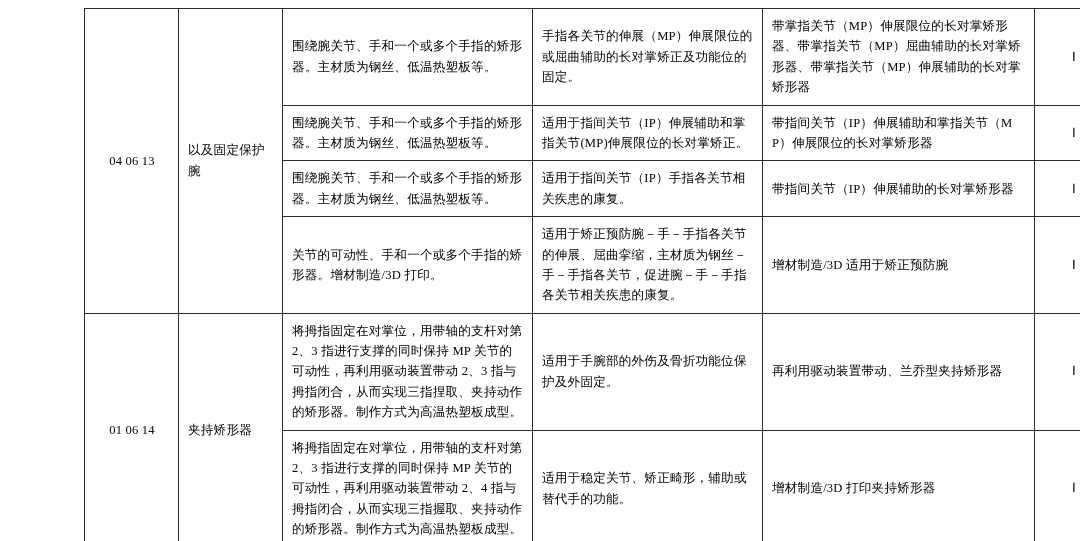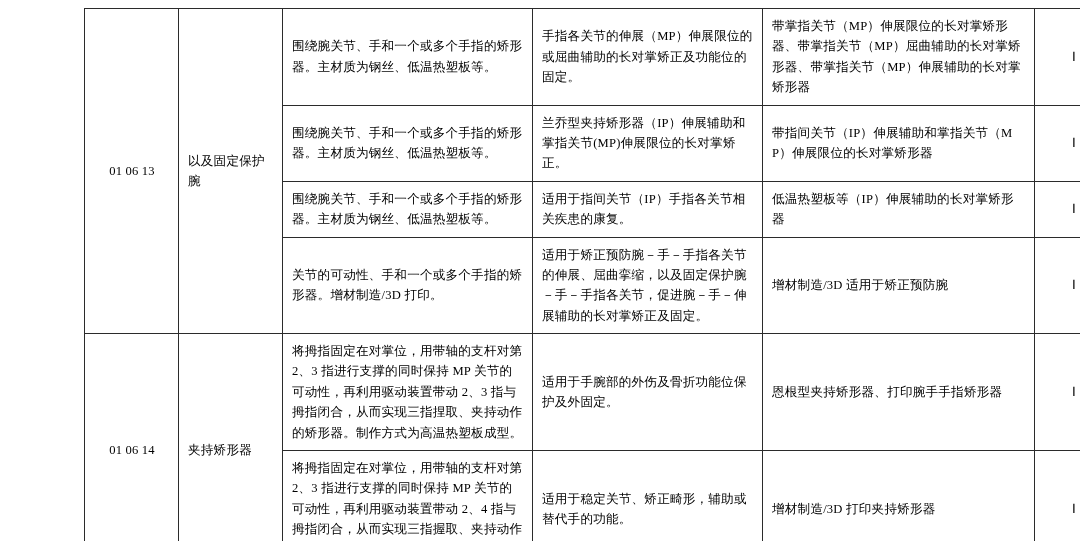--- a/index.html
+++ b/index.html
@@ -74,51 +74,51 @@
     font-family: Liberation Serif, serif;
   }
 </style>
 </head>
 <body>
 
 <div class="page">
   <table class="catalog">
     <tbody>
       <tr>
-        <td class="code" rowspan="4">01 06 13</td>
+        <td class="code" rowspan="4">04 06 13</td>
         <td class="name" rowspan="4">以及固定保护腕</td>
         <td class="desc">围绕腕关节、手和一个或多个手指的矫形器。主材质为钢丝、低温热塑板等。</td>
         <td class="usage">手指各关节的伸展（MP）伸展限位的或屈曲辅助的长对掌矫正及功能位的固定。</td>
         <td class="examples">带掌指关节（MP）伸展限位的长对掌矫形器、带掌指关节（MP）屈曲辅助的长对掌矫形器、带掌指关节（MP）伸展辅助的长对掌矫形器</td>
         <td class="level">Ⅰ</td>
       </tr>
       <tr>
         <td class="desc">围绕腕关节、手和一个或多个手指的矫形器。主材质为钢丝、低温热塑板等。</td>
-        <td class="usage">兰乔型夹持矫形器（IP）伸展辅助和掌指关节(MP)伸展限位的长对掌矫正。</td>
+        <td class="usage">适用于指间关节（IP）伸展辅助和掌指关节(MP)伸展限位的长对掌矫正。</td>
         <td class="examples mid">带指间关节（IP）伸展辅助和掌指关节（MP）伸展限位的长对掌矫形器</td>
         <td class="level">Ⅰ</td>
       </tr>
       <tr>
         <td class="desc">围绕腕关节、手和一个或多个手指的矫形器。主材质为钢丝、低温热塑板等。</td>
         <td class="usage">适用于指间关节（IP）手指各关节相关疾患的康复。</td>
-        <td class="examples">低温热塑板等（IP）伸展辅助的长对掌矫形器</td>
+        <td class="examples">带指间关节（IP）伸展辅助的长对掌矫形器</td>
         <td class="level">Ⅰ</td>
       </tr>
       <tr>
         <td class="desc mid">关节的可动性、手和一个或多个手指的矫形器。增材制造/3D 打印。</td>
-        <td class="usage mid">适用于矫正预防腕－手－手指各关节的伸展、屈曲挛缩，以及固定保护腕－手－手指各关节，促进腕－手－伸展辅助的长对掌矫正及固定。</td>
+        <td class="usage mid">适用于矫正预防腕－手－手指各关节的伸展、屈曲挛缩，主材质为钢丝－手－手指各关节，促进腕－手－手指各关节相关疾患的康复。</td>
         <td class="examples mid">增材制造/3D 适用于矫正预防腕</td>
         <td class="level">Ⅰ</td>
       </tr>
       <tr>
         <td class="code" rowspan="2">01 06 14</td>
         <td class="name" rowspan="2">夹持矫形器</td>
         <td class="desc">将拇指固定在对掌位，用带轴的支杆对第 2、3 指进行支撑的同时保持 MP 关节的可动性，再利用驱动装置带动 2、3 指与拇指闭合，从而实现三指捏取、夹持动作的矫形器。制作方式为高温热塑板成型。</td>
         <td class="usage mid">适用于手腕部的外伤及骨折功能位保护及外固定。</td>
-        <td class="examples mid">恩根型夹持矫形器、打印腕手手指矫形器</td>
+        <td class="examples mid">再利用驱动装置带动、兰乔型夹持矫形器</td>
         <td class="level">Ⅰ</td>
       </tr>
       <tr>
         <td class="desc">将拇指固定在对掌位，用带轴的支杆对第 2、3 指进行支撑的同时保持 MP 关节的可动性，再利用驱动装置带动 2、4 指与拇指闭合，从而实现三指握取、夹持动作的矫形器。制作方式为高温热塑板成型。</td>
         <td class="usage mid">适用于稳定关节、矫正畸形，辅助或替代手的功能。</td>
         <td class="examples mid">增材制造/3D 打印夹持矫形器</td>
         <td class="level">Ⅰ</td>
       </tr>
     </tbody>
   </table>

